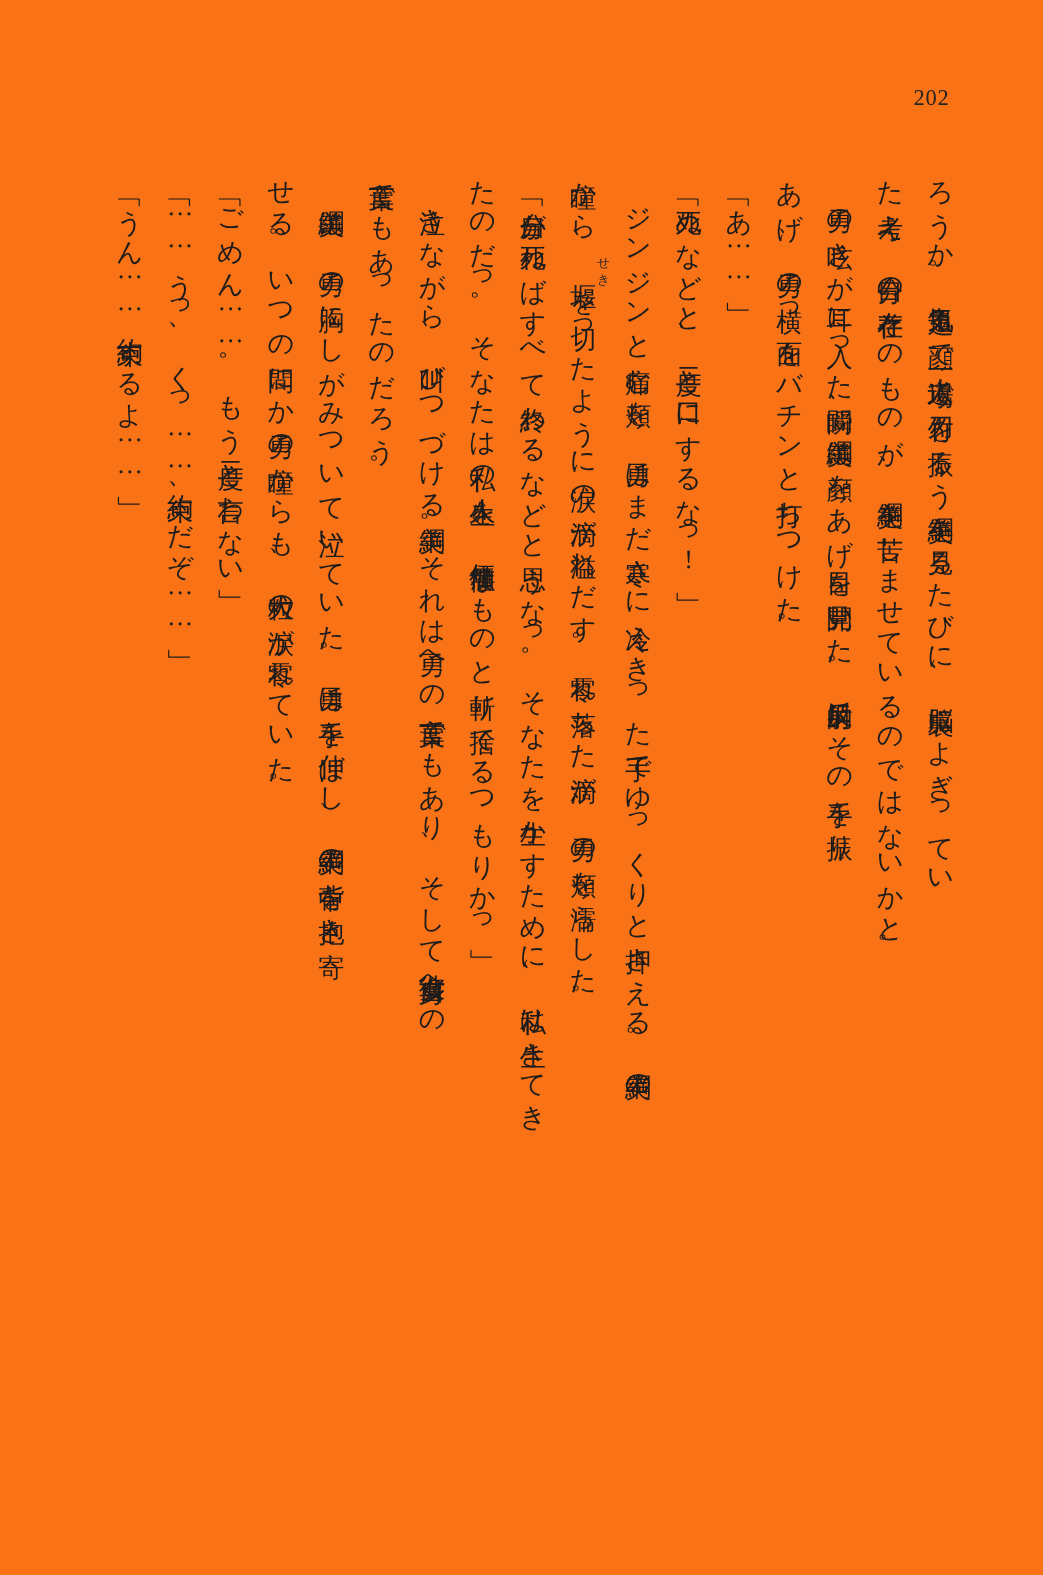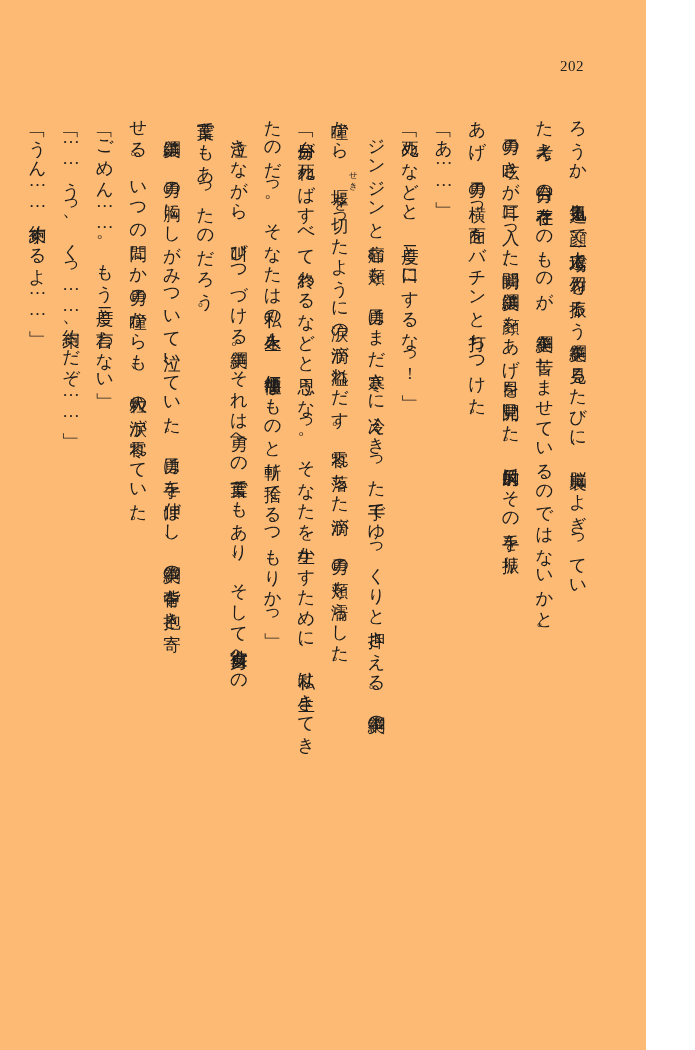--- a/index.html
+++ b/index.html
@@ -12,23 +12,23 @@
     height: 1050px;
     font-family: "Liberation Serif", "DejaVu Serif", serif;
     color: #1a1a1a;
     overflow: hidden;
     position: relative;
   }
   .page {
     position: absolute;
     left: 0;
     top: 0;
-    width: 646px;
+    width: 695px;
     height: 1050px;
-    background: #fdba74;
+    background: #f97316;
     box-sizing: border-box;
   }
   
   .page-number {
     position: absolute;
     top: 58px;
     right: 62px;
     font-size: 15px;
     letter-spacing: 0.5px;
     color: #232323;

